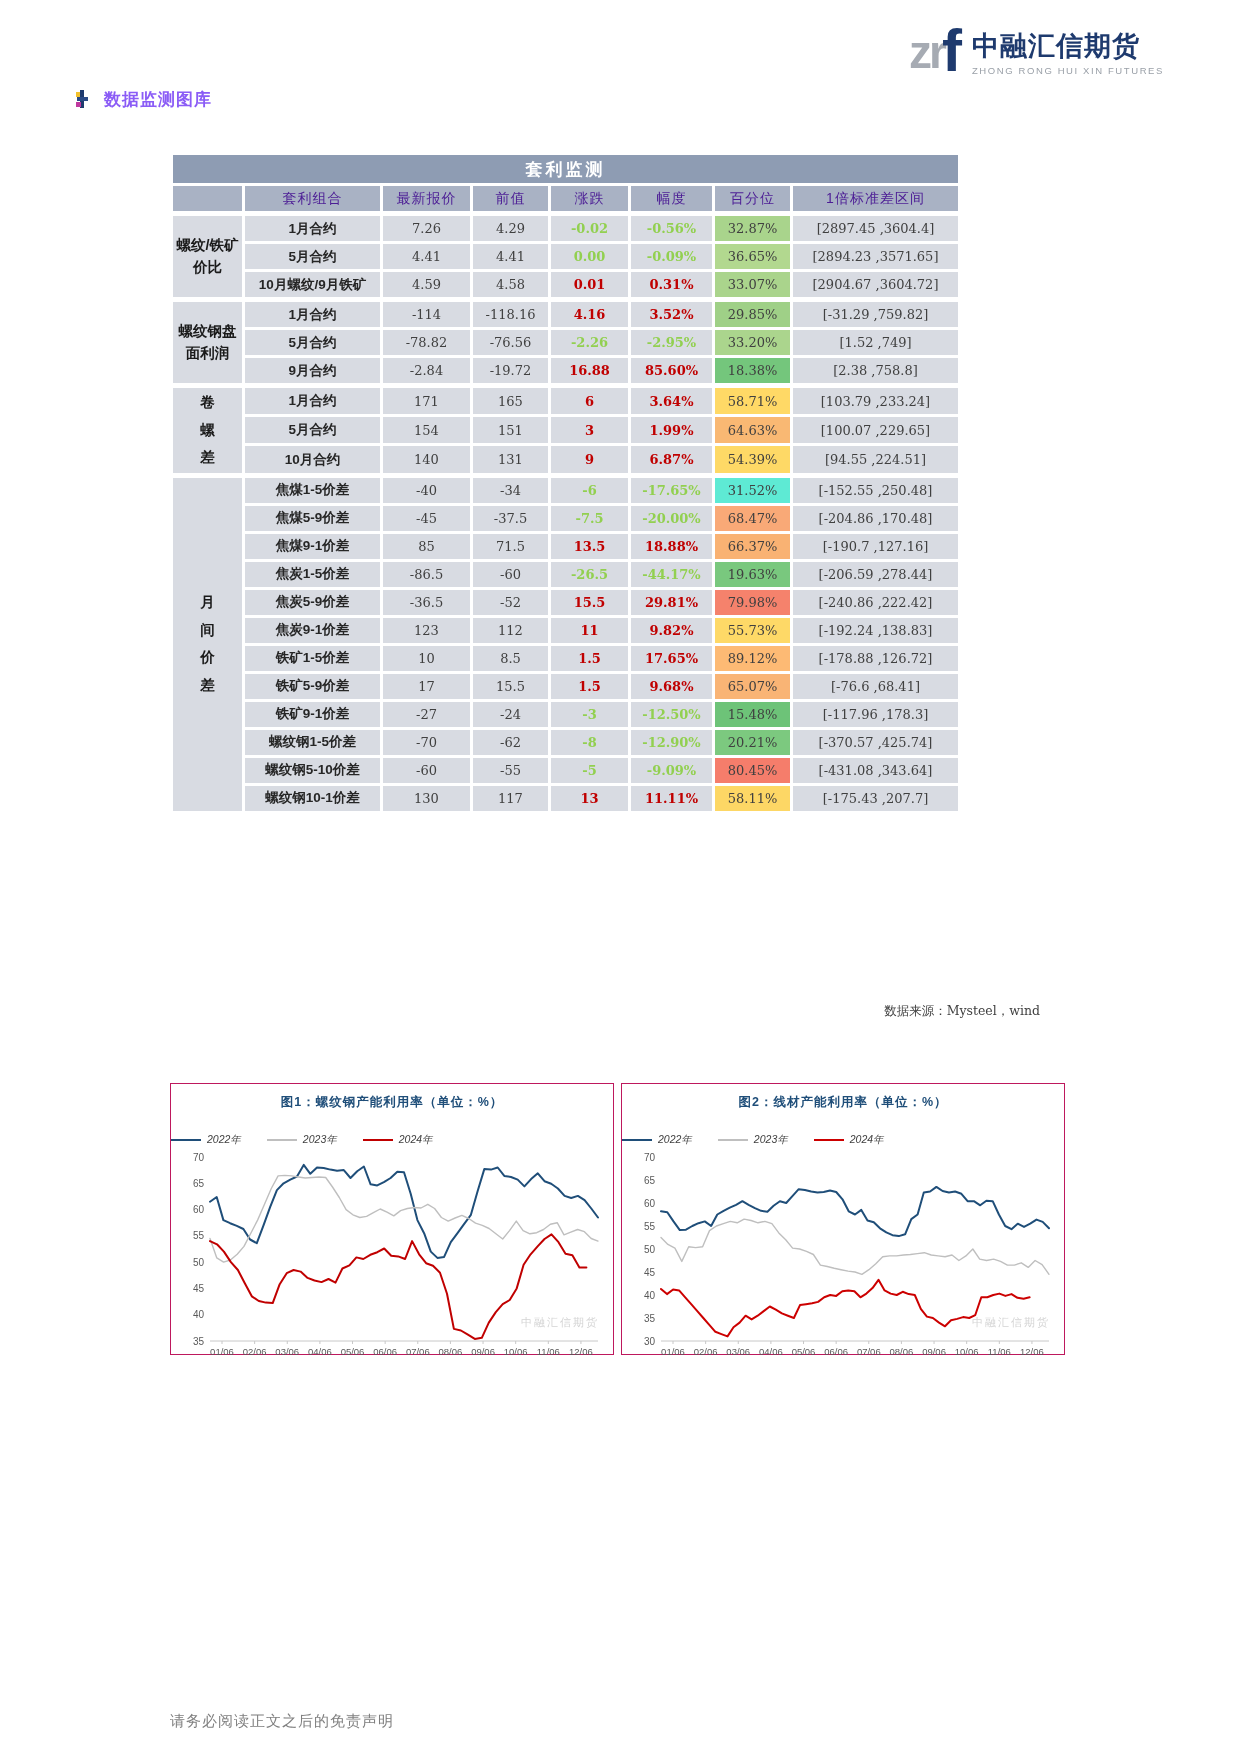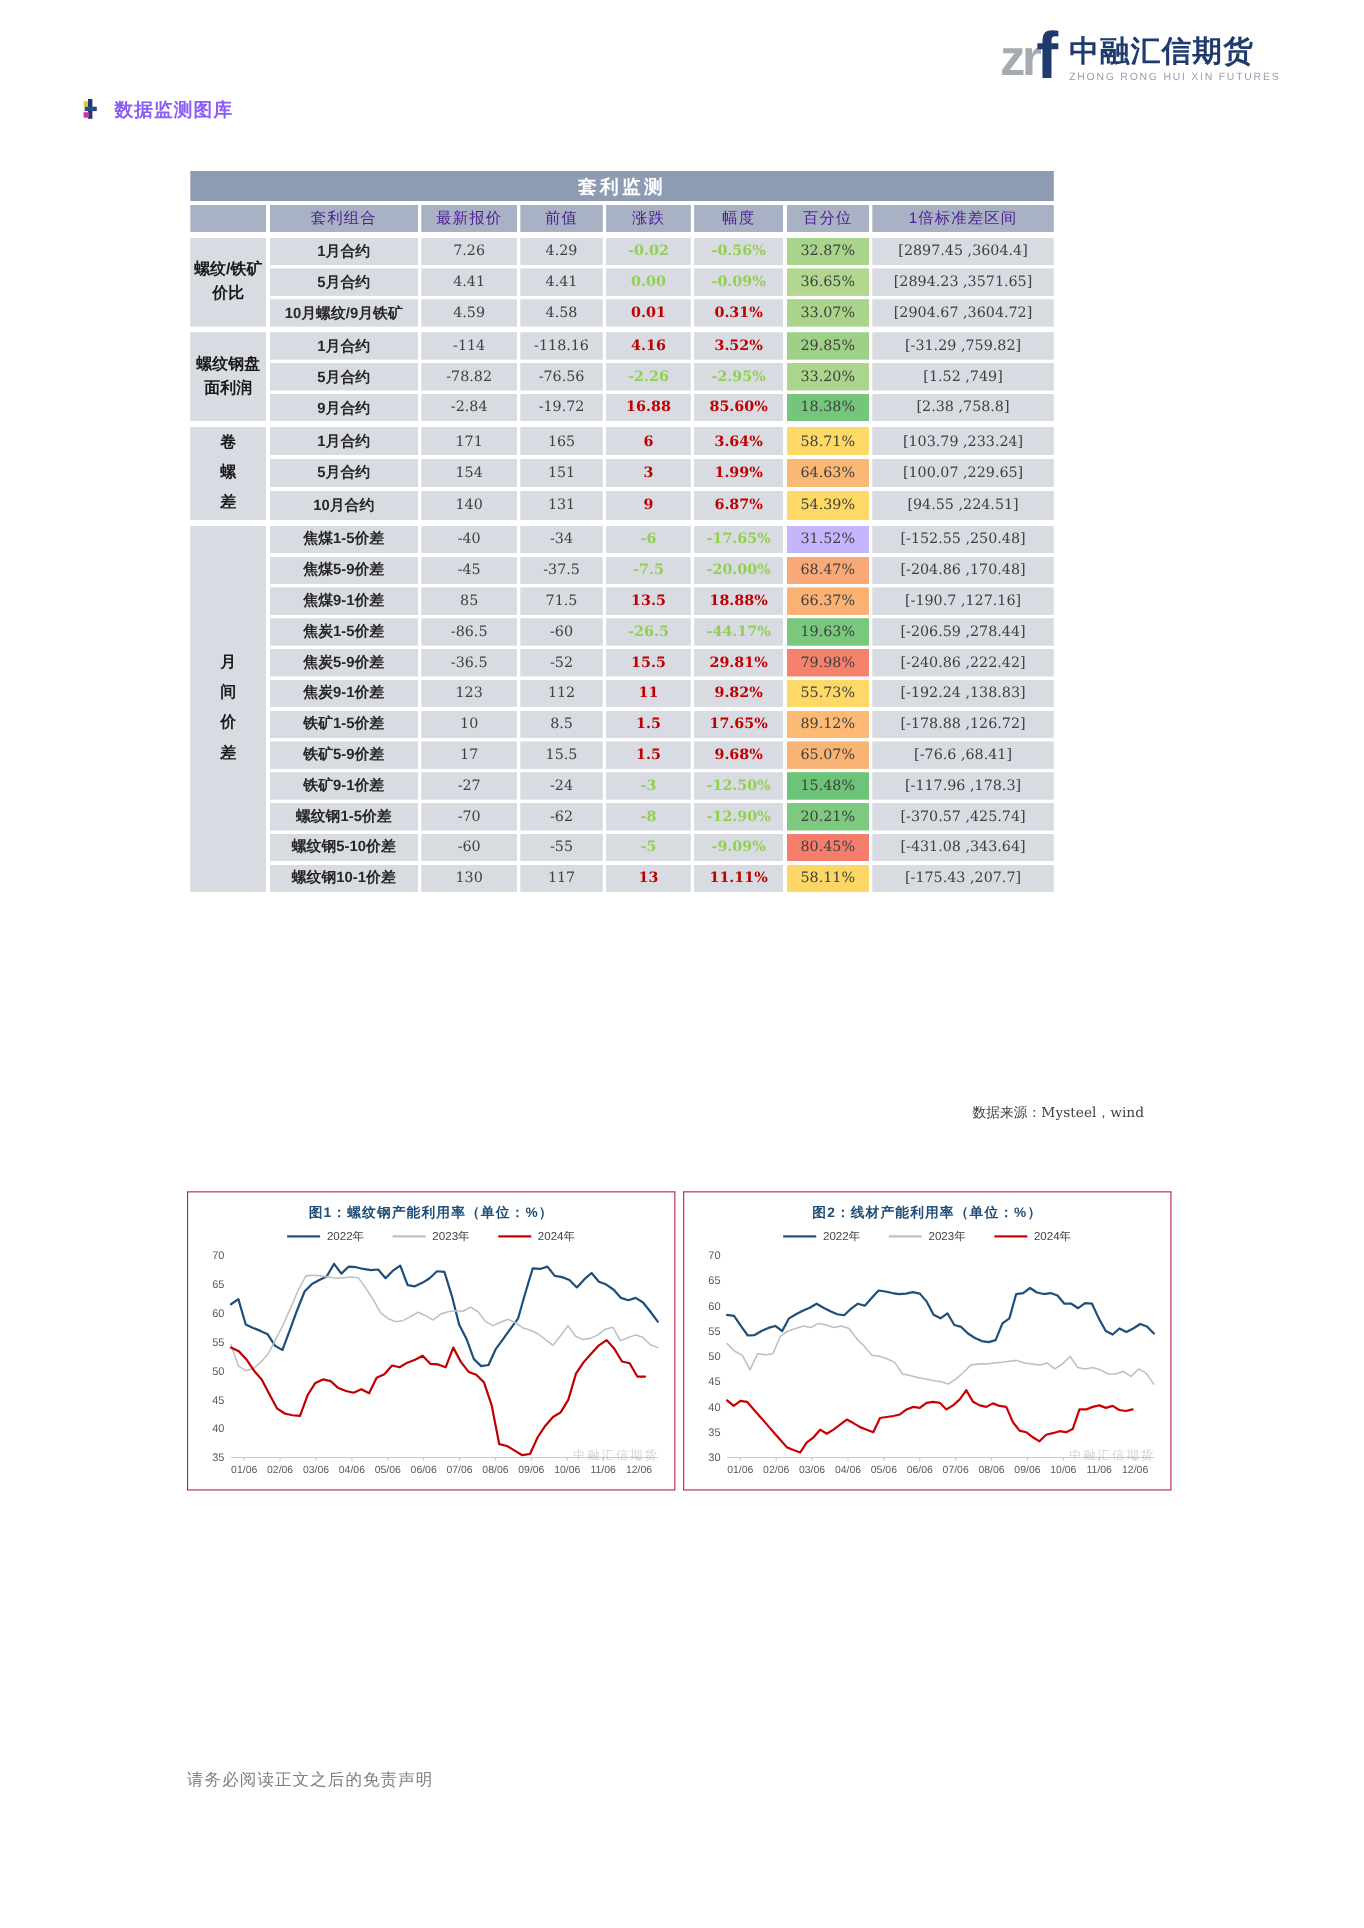--- a/index.html
+++ b/index.html
@@ -39,29 +39,29 @@
   .group-cell .glabel{margin:0 auto;word-break:break-all;}
   .group-cell.vert .glabel{width:1.1em;letter-spacing:0;line-height:1.9;}
 
   
   .source-note{position:absolute;top:1003px;right:200px;font-family:"DejaVu Serif","Liberation Serif",serif;font-size:12.5px;color:#404040;}
 
   
   .charts{position:absolute;top:1083px;left:170px;width:895px;display:flex;gap:7px;}
   .chart-box{flex:1;border:1px solid #be185d;background:#fff;position:relative;height:270px;}
   .c-title{text-align:center;font-size:12.5px;font-weight:700;color:#1f4e79;margin-top:10px;letter-spacing:1px;}
-  .c-legend{display:flex;justify-content:center;gap:26px;margin-top:6px;}
+  .c-legend{display:flex;justify-content:flex-start;gap:26px;margin-top:22px;font-style:italic;}
   .legend-item{display:flex;align-items:center;gap:6px;}
   .legend-swatch{width:30px;height:0;border-top:2.5px solid #000;}
   .legend-label{font-size:10.5px;color:#404040;}
   .chart-box svg{display:block;margin:2px auto 0;}
   .wm{position:absolute;right:14px;bottom:24px;font-size:11px;color:rgba(130,130,130,.35);letter-spacing:2px;pointer-events:none;}
 
   
-  .footer{position:absolute;top:1609px;left:170px;font-size:15px;color:#7f7f7f;letter-spacing:1px;}
+  .footer{position:absolute;top:1712px;left:170px;font-size:15px;color:#7f7f7f;letter-spacing:1px;}
 </style>
 </head>
 <body>
 
 <div class="logo">
   <div class="mark">
     <span class="zr">zr</span>
       <span class="f">f</span>
   </div>
   <div class="names">
@@ -200,21 +200,21 @@
         </tr>
         <tr class="grp-first">
           <td class="group-cell vert" rowspan="12">
             <div class="glabel">月间价差</div>
           </td>
           <td class="cell combo-cell">焦煤1-5价差</td>
           <td class="cell num">-40</td>
           <td class="cell num">-34</td>
           <td class="cell num chg down">-6</td>
           <td class="cell num chg down">-17.65%</td>
-          <td class="cell num" style="background: #c4b5fd;">31.52%</td>
+          <td class="cell num" style="background: #5eead4;">31.52%</td>
           <td class="cell num">[-152.55 ,250.48]</td>
         </tr>
         <tr>
           <td class="cell combo-cell">焦煤5-9价差</td>
           <td class="cell num">-45</td>
           <td class="cell num">-37.5</td>
           <td class="cell num chg down">-7.5</td>
           <td class="cell num chg down">-20.00%</td>
           <td class="cell num" style="background: rgb(249, 169, 119);">68.47%</td>
           <td class="cell num">[-204.86 ,170.48]</td>

